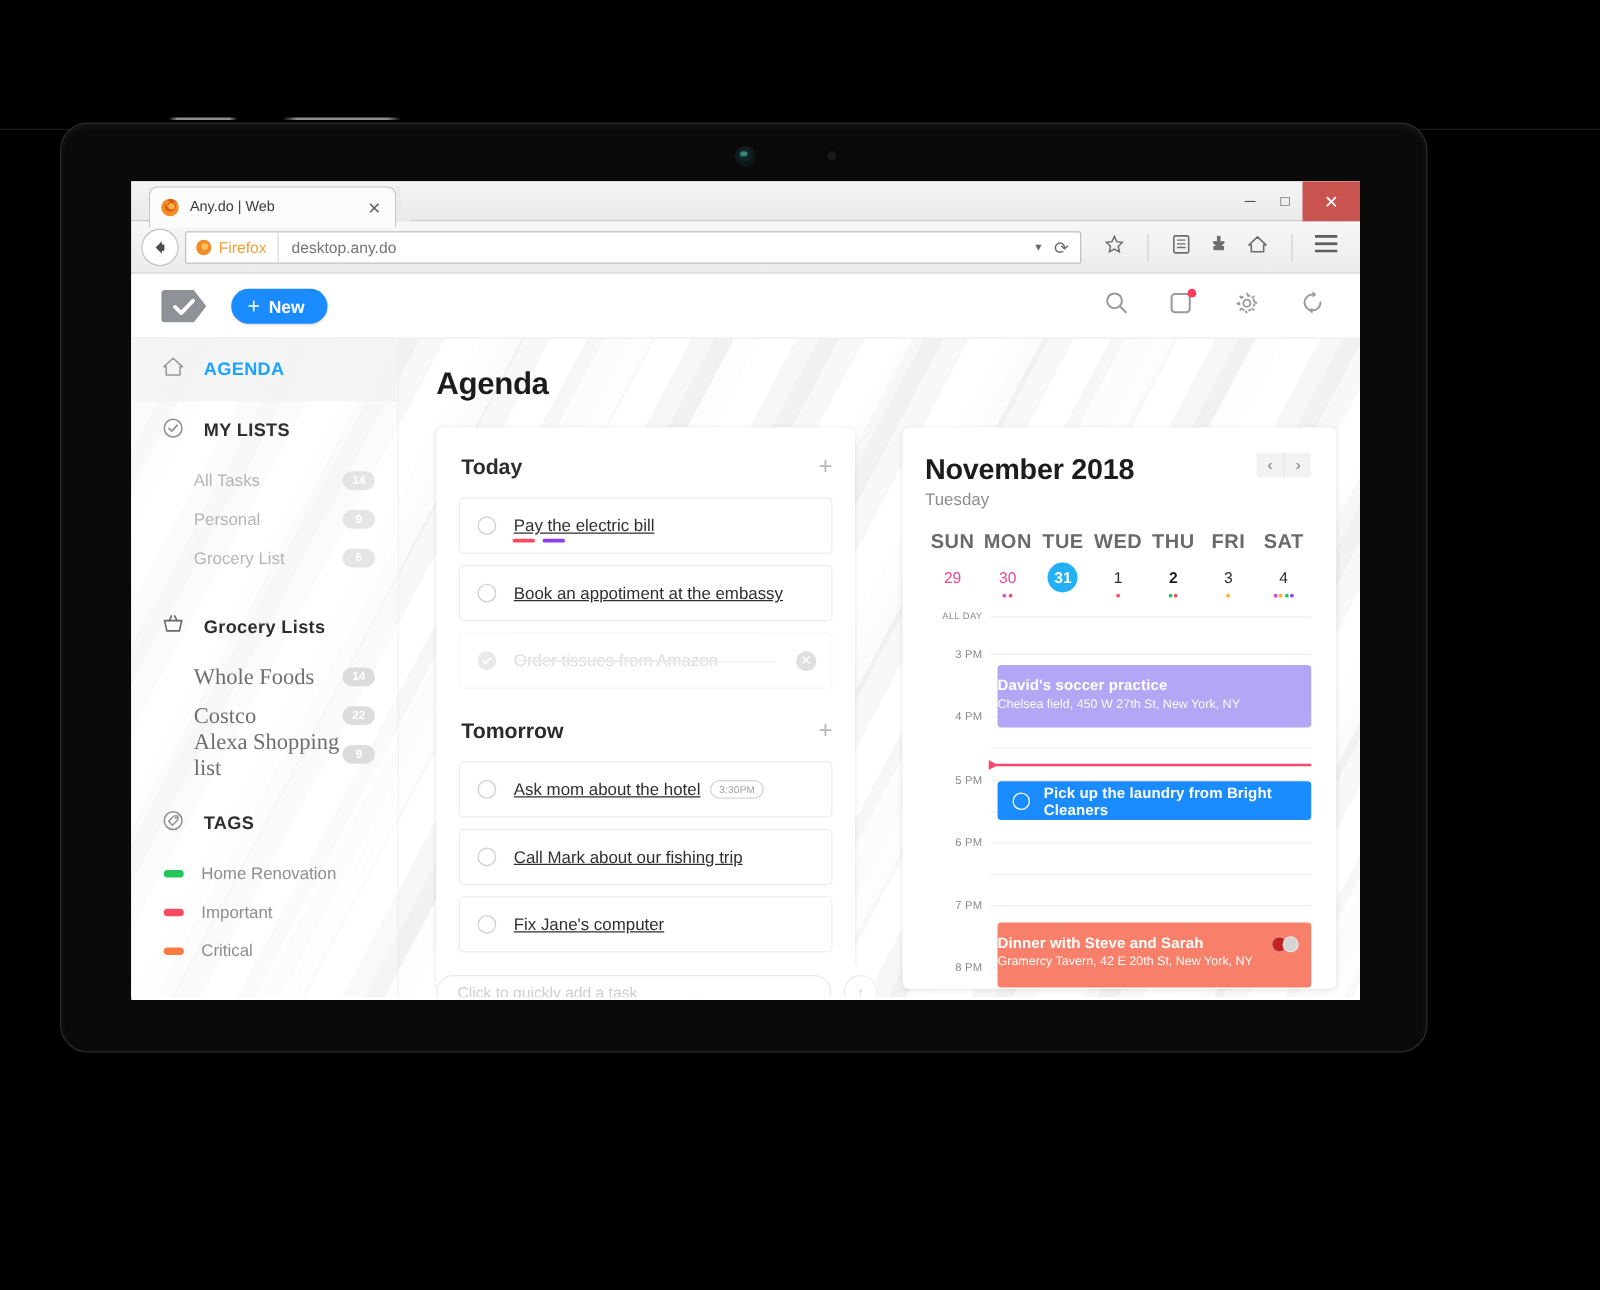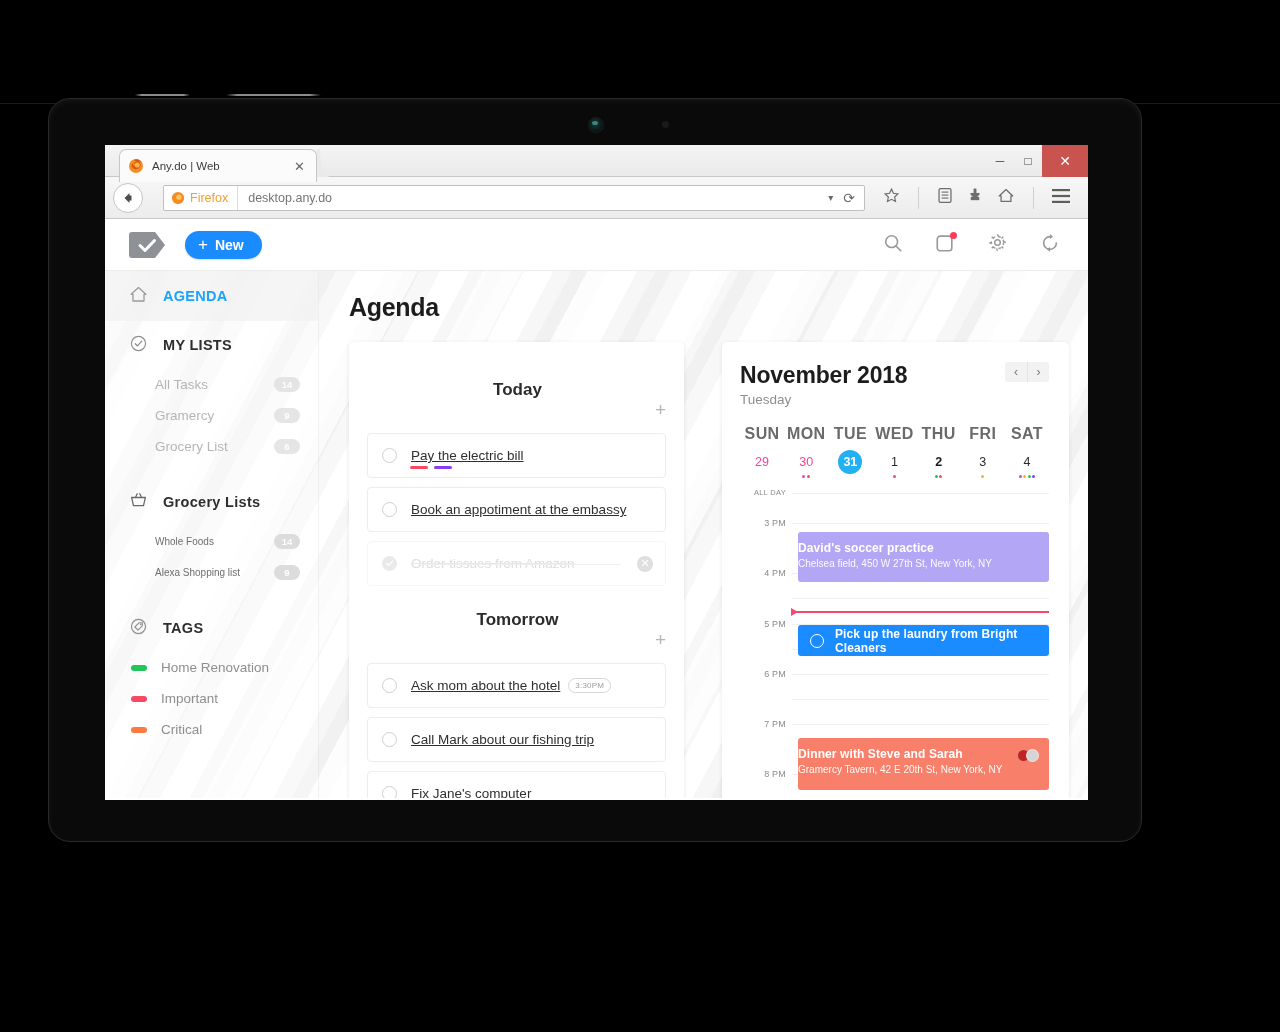--- a/index.html
+++ b/index.html
@@ -45,21 +45,21 @@
   .tabtail svg { display:block; }
 
   .winbtns { position:absolute; right:0; top:0; height:32px; display:flex; align-items:stretch; }
   .winbtn { width:28px; display:flex; align-items:center; justify-content:center; font-size:12px; color:#4a4a4a; }
   .winbtn.close { width:46px; background:#c9534f; color:#fff; font-size:14px; }
 
   .navbar { height:42px; background: linear-gradient(180deg,#f7f7f7,#ececec); border-bottom:1px solid #c6c6c6;
             display:flex; align-items:center; padding: 0 8px; gap:4px; }
   .backbtn { width:30px; height:30px; border-radius:50%; background:#fff; border:1px solid #c4c4c4;
              display:flex; align-items:center; justify-content:center; flex:none; }
-  .urlbar { flex:1; height:26px; margin-left:16px; background:#fff; border:1px solid #c0c0c0; border-radius:2px;
+  .urlbar { flex:1; height:26px; margin-left:1px; background:#fff; border:1px solid #c0c0c0; border-radius:2px;
             display:flex; align-items:center; }
   .ffbadge { display:flex; align-items:center; gap:5px; padding:0 9px 0 7px; border-right:1px solid #dcdcdc; height:100%; }
   .ffbadge .lbl { font-size:12.5px; color:#f0a030; }
   .urltext { flex:1; padding-left:10px; font-size:12.5px; color:#757575; }
   .urlright { display:flex; align-items:center; gap:10px; padding:0 9px; color:#6a6a6a; }
   .navicons { display:flex; align-items:center; gap:14px; padding:0 10px 0 14px; color:#6e6e6e; }
   .navdiv { width:1px; height:22px; background:#cfcfcf; margin:0 4px; }
 
   
   .app { position:relative; height: 579px; background:#fff; overflow:hidden; }
@@ -97,35 +97,35 @@
              background: linear-gradient(118deg, rgba(255,255,255,.55), rgba(255,255,255,.25));
              border-right:1px solid rgba(0,0,0,.05); overflow:hidden; }
   .sb-agenda { height:50px; display:flex; align-items:center; padding-left:24px; gap:15px; background:rgba(241,241,241,.75); cursor:pointer; }
   .sb-agenda .lbl { color:#1aa3ff; font-weight:bold; font-size:14.5px; letter-spacing:.3px; }
   .sb-head { height:48px; display:flex; align-items:center; padding-left:24px; gap:15px; cursor:pointer; }
   .sb-head .lbl { color:#2e2e2e; font-weight:bold; font-size:14.5px; letter-spacing:.3px; }
   .sb-item { height:31px; display:flex; align-items:center; padding:0 18px 0 50px; cursor:pointer; }
   .sb-item .lbl { font-size:13.5px; color:#9a9a9a; }
   .sb-item .cnt { margin-left:auto; min-width:26px; height:15px; border-radius:8px; background:#dcdcdc; color:#fff;
                   font-size:9.5px; display:flex; align-items:center; justify-content:center; padding:0 6px; font-weight:bold; }
-  .sb-item.strong .lbl { color:#6e6e6e; font-size:10px; }
+  .sb-item.strong .lbl { color:#6e6e6e; font-size:18px;font-family:Liberation Serif, serif; }
   .sb-gap { height:16px; }
   .tag-item { height:31px; display:flex; align-items:center; padding-left:26px; gap:14px; cursor:pointer; }
   .tag-dot { width:16px; height:6px; border-radius:3px; flex:none; }
   .tag-item .lbl { font-size:13.5px; color:#8e8e8e; }
   .faded { opacity:.72; }
 
   
   .main { position:relative; flex:1; z-index:2; padding: 22px 0 0 30px; overflow:hidden; }
   .page-title { font-size:25px; font-weight:bold; color:#1c1c1c; letter-spacing:-.3px; margin-bottom:20px; }
   .panels { display:flex; gap:38px; }
 
   .tasks-panel { width:335px; flex:none; position:relative; }
   .card { background:#fff; border-radius:5px; box-shadow: 0 1px 4px rgba(0,0,0,.10); padding: 18px 18px 20px 18px; }
-  .sec-head { display:flex; align-items:center; margin: 20px 0 14px 2px; flex-direction: column; }
+  .sec-head { display:flex; margin: 4px 0 14px 2px; }
   .sec-head .t { font-size:17px; font-weight:bold; color:#2b2b2b; }
   .sec-head .add { margin-left:auto; font-size:19px; color:#b5b5b5; line-height:1; cursor:pointer; font-weight:300; }
   .sec-head.second { margin-top:24px; }
 
   .task { height:45px; border:1px solid #ededed; border-radius:4px; display:flex; align-items:center;
           padding: 0 12px 0 14px; margin-bottom:9px; background:#fff; position:relative; cursor:pointer; }
   .task .chk { width:15px; height:15px; border-radius:50%; border:1.5px solid #cfcfcf; flex:none; margin-right:14px; }
   .task .txt { font-size:13.5px; color:#2f2f2f;text-decoration:underline; }
   .task .time { margin-left:8px; font-size:8px; color:#9d9d9d; border:1px solid #d6d6d6; border-radius:8px; padding:2px 6px; letter-spacing:.2px; }
   .task .tagbars { position:absolute; left:42px; bottom:8px; display:flex; gap:6px; }
@@ -352,21 +352,21 @@
                 </svg>
             </span>
             <span class="lbl">MY LISTS</span>
           </div>
 
           <div class="sb-item faded">
             <span class="lbl">All Tasks</span>
             <span class="cnt">14</span>
           </div>
           <div class="sb-item faded">
-            <span class="lbl">Gramercy</span>
+            <span class="lbl">Personal</span>
             <span class="cnt">9</span>
           </div>
           <div class="sb-item faded">
             <span class="lbl">Grocery List</span>
             <span class="cnt">6</span>
           </div>
 
           <div class="sb-gap"></div>
 
           <div class="sb-head">
@@ -375,20 +375,24 @@
                   <path d="M3 7.5 L19 7.5 L16.8 17 L5.2 17 Z" fill="none" stroke="#6a6a6a" stroke-width="1.5" stroke-linejoin="round"></path>
                   <path d="M7.5 7.5 L9.5 3.2 M14.5 7.5 L12.5 3.2" fill="none" stroke="#6a6a6a" stroke-width="1.5" stroke-linecap="round"></path>
                 </svg>
             </span>
             <span class="lbl">Grocery Lists</span>
           </div>
 
           <div class="sb-item strong">
             <span class="lbl">Whole Foods</span>
             <span class="cnt">14</span>
+          </div>
+          <div class="sb-item strong">
+            <span class="lbl">Costco</span>
+            <span class="cnt">22</span>
           </div>
           <div class="sb-item strong">
             <span class="lbl">Alexa Shopping list</span>
             <span class="cnt">9</span>
           </div>
 
           <div class="sb-gap"></div>
 
           <div class="sb-head">
             <span>

